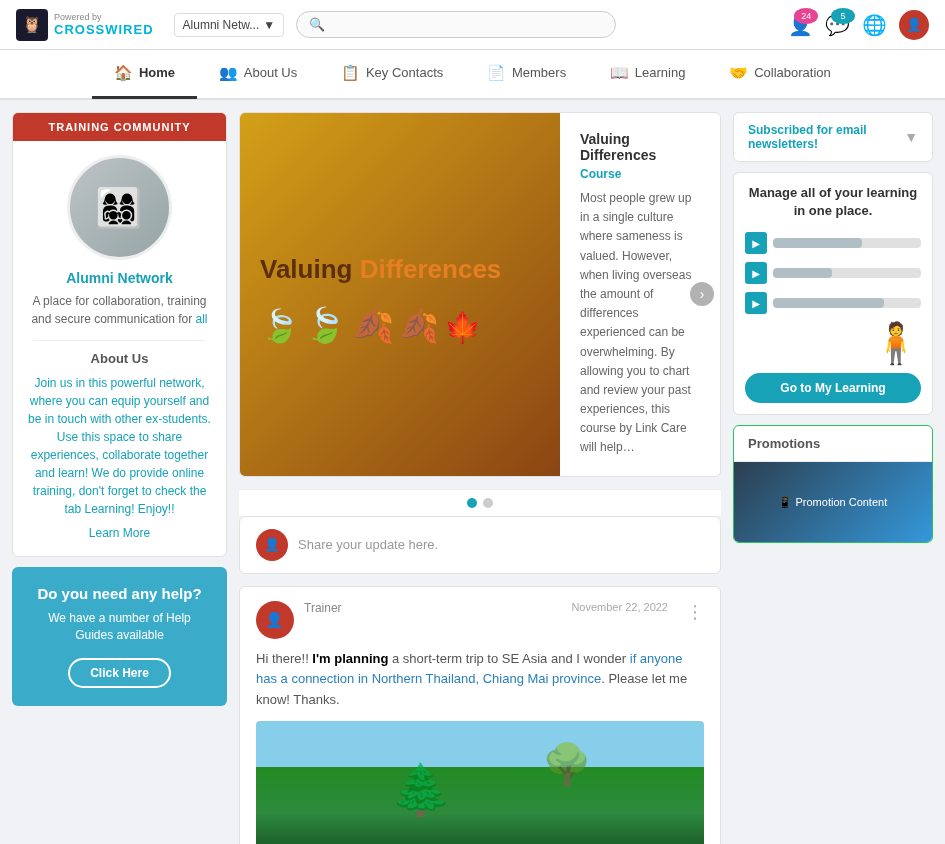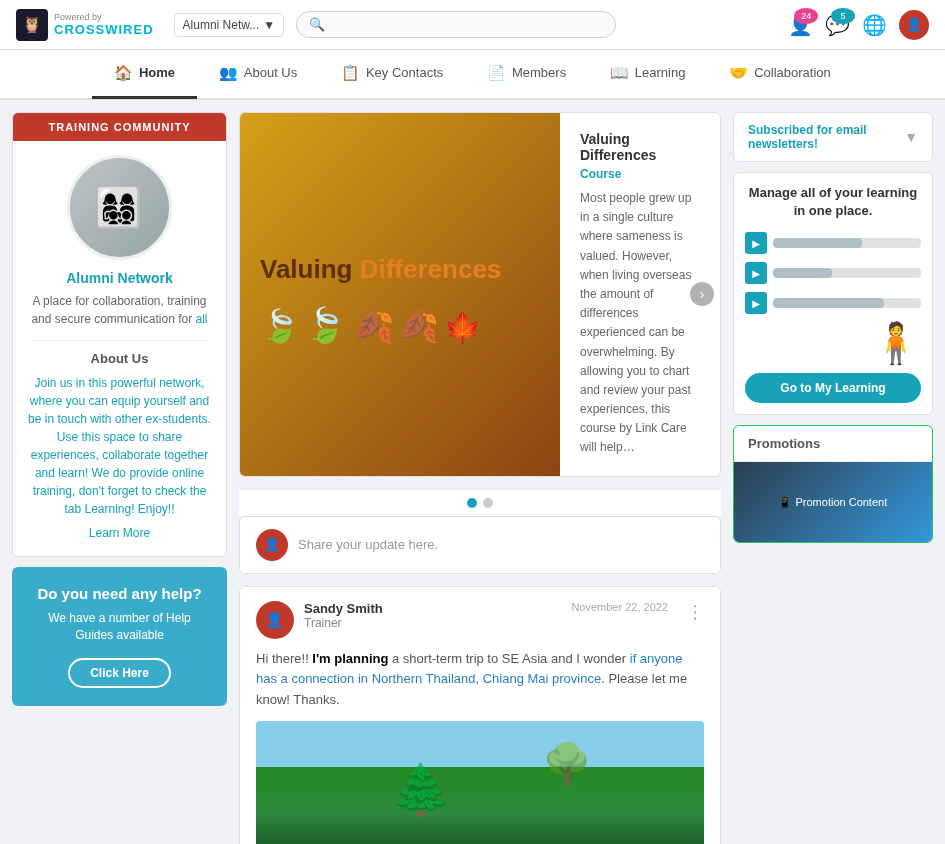--- a/index.html
+++ b/index.html
@@ -215,21 +215,20 @@
 
     <div class="post-input-box">
       <div class="mini-avatar">👤</div>
       <span class="post-placeholder">Share your update here.</span>
     </div>
 
     <div class="feed-card">
       <div class="feed-header">
         <div class="feed-avatar">👤</div>
         <div class="feed-meta">
-          <div class="feed-name">Sandy Smith</div>
           <div class="feed-role">Trainer</div>
         </div>
         <div class="feed-date">November 22, 2022</div>
         <div class="feed-more">⋮</div>
       </div>
       <div class="feed-body">
         <p class="feed-text">
           <span>Hi there!! </span><span style="color:#000000;font-weight:bold;">I'm planning</span><span> a short-term trip to SE Asia and I wonder </span><span style="color:#2980b9;">if anyone has a connection in Northern Thailand, Chiang Mai province</span><span>. Please let me know! Thanks.</span>
         </p>
       </div>

